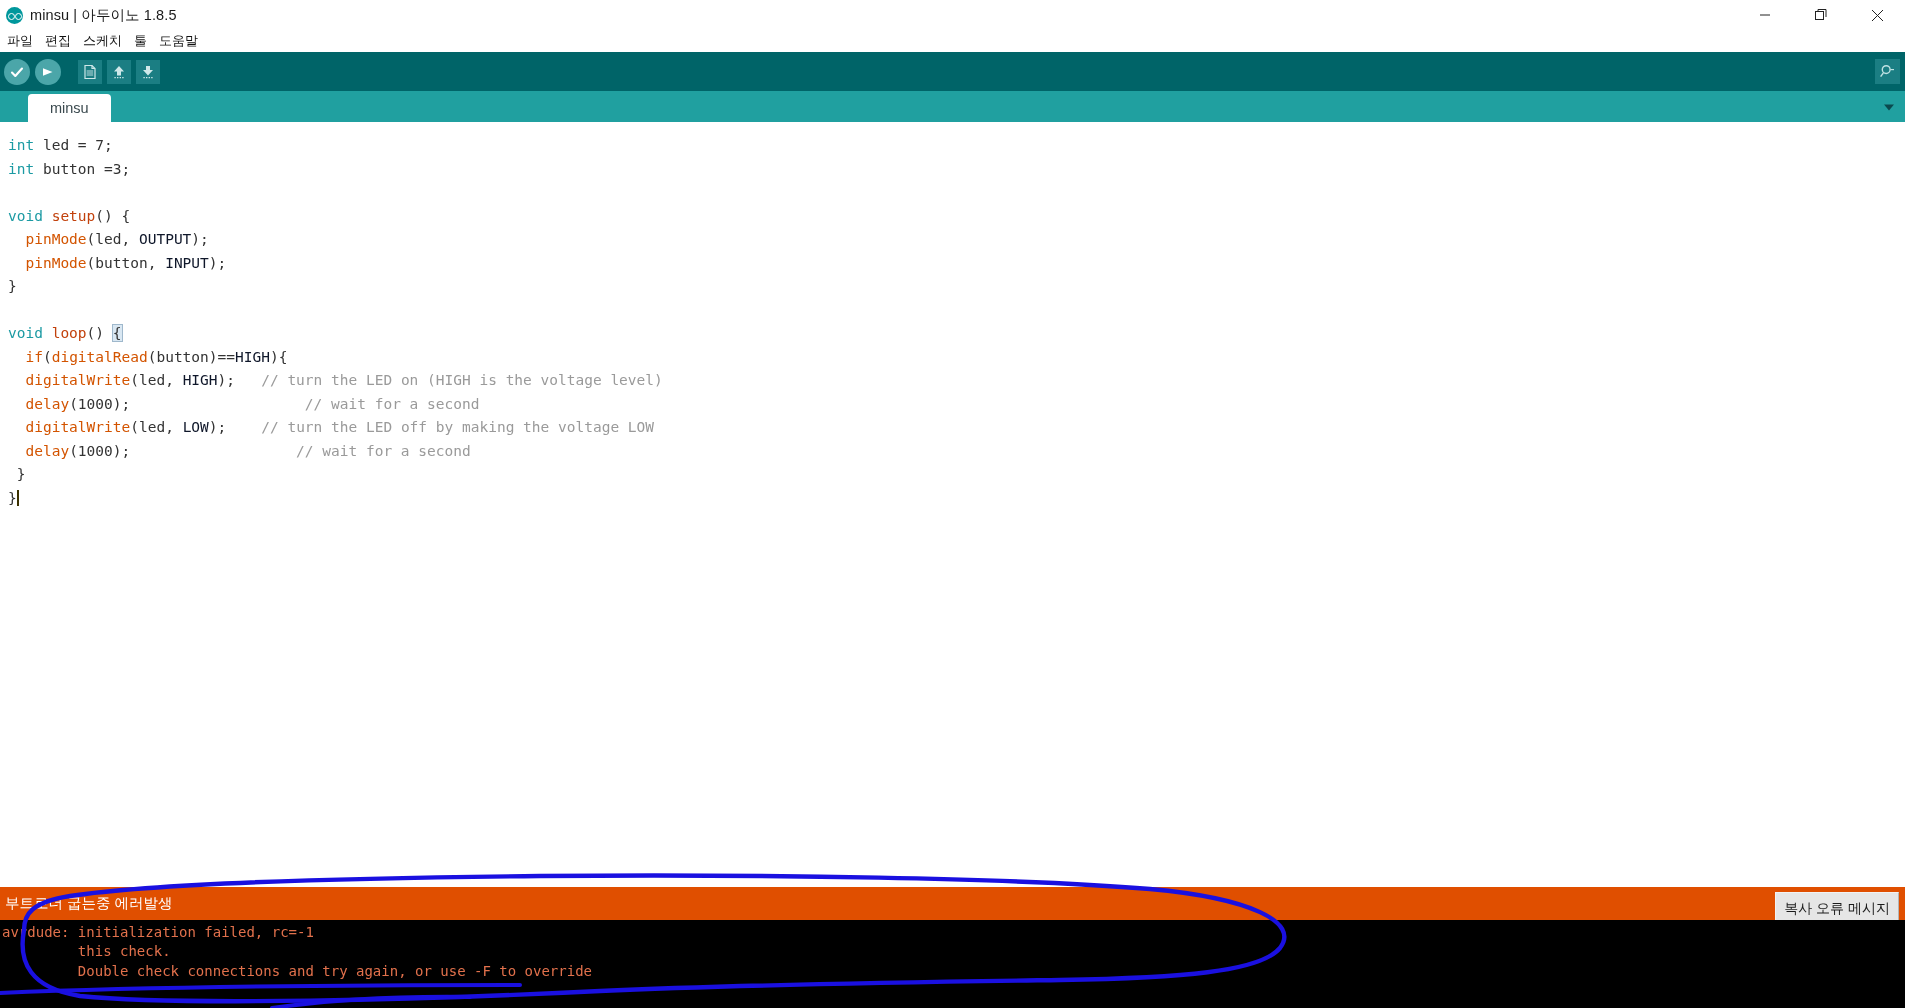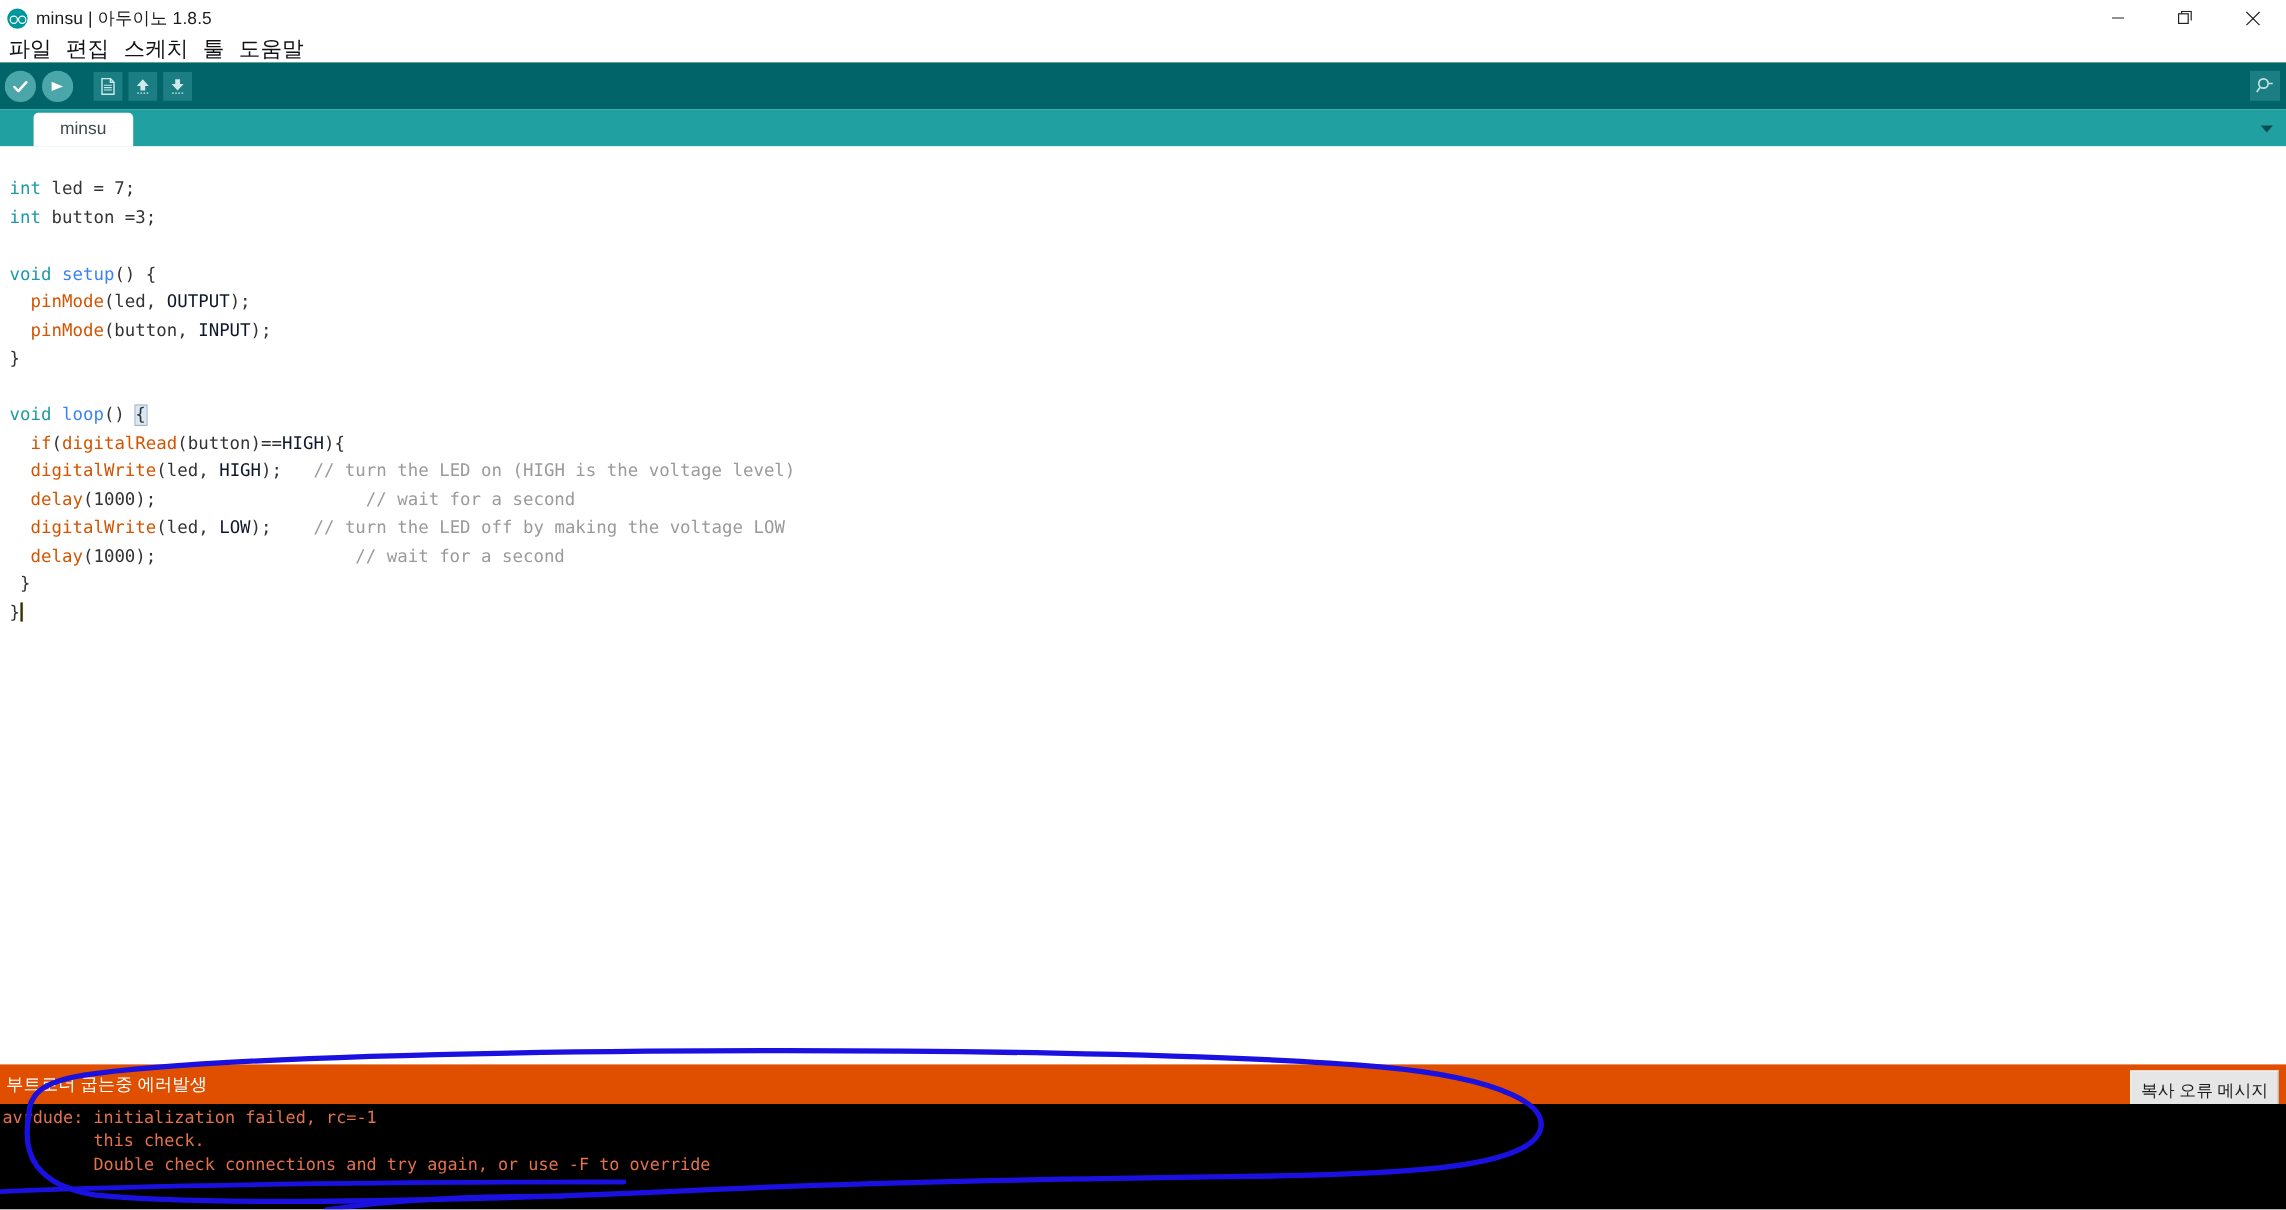--- a/index.html
+++ b/index.html
@@ -65,21 +65,21 @@
 
   
   .menubar {
     height: 22px;
     flex: 0 0 22px;
     background: #ffffff;
     display: flex; align-items: center;
     padding-left: 7px;
   }
   .menu-item {
-    font-size: 18px;
+    font-size: 13px;
     color: #111111;
     margin-right: 12px;
     white-space: nowrap;
     cursor: default;
   }
 
   
   .toolbar {
     height: 39px;
     flex: 0 0 39px;
@@ -144,33 +144,33 @@
     display: flex; align-items: center; justify-content: center;
     cursor: pointer;
   }
 
   
   .editor {
     flex: 1 1 auto;
     background: #ffffff;
     position: relative;
     overflow: hidden;
-    padding-top: 25px;
+    padding-top: 12px;
   }
   .code {
     font-family: "DejaVu Sans Mono", monospace;
     font-size: 14.5px;
     line-height: 23.5px;
     white-space: pre;
     color: #333333;
     padding-left: 8px;
   }
   .code .ln { height: 23.5px; }
   .kw      { color: #1b9aa3; }       
-  .fn      { color: #3b82f6; margin-top: 10px; }       
+  .fn      { color: #c2410c; margin-top: 10px; }       
   .call    { color: #d35400; margin-top: 32px; }       
   .const   { color: #0f172a; text-align: right; }       
   .cmt     { color: #9a9a9a; }       
   .plain   { color: #333333; }
   .brace-hl {
     background: #d9e7f2;
     outline: 1px solid #9fb8cc;
   }
   .caret {
     display: inline-block;

